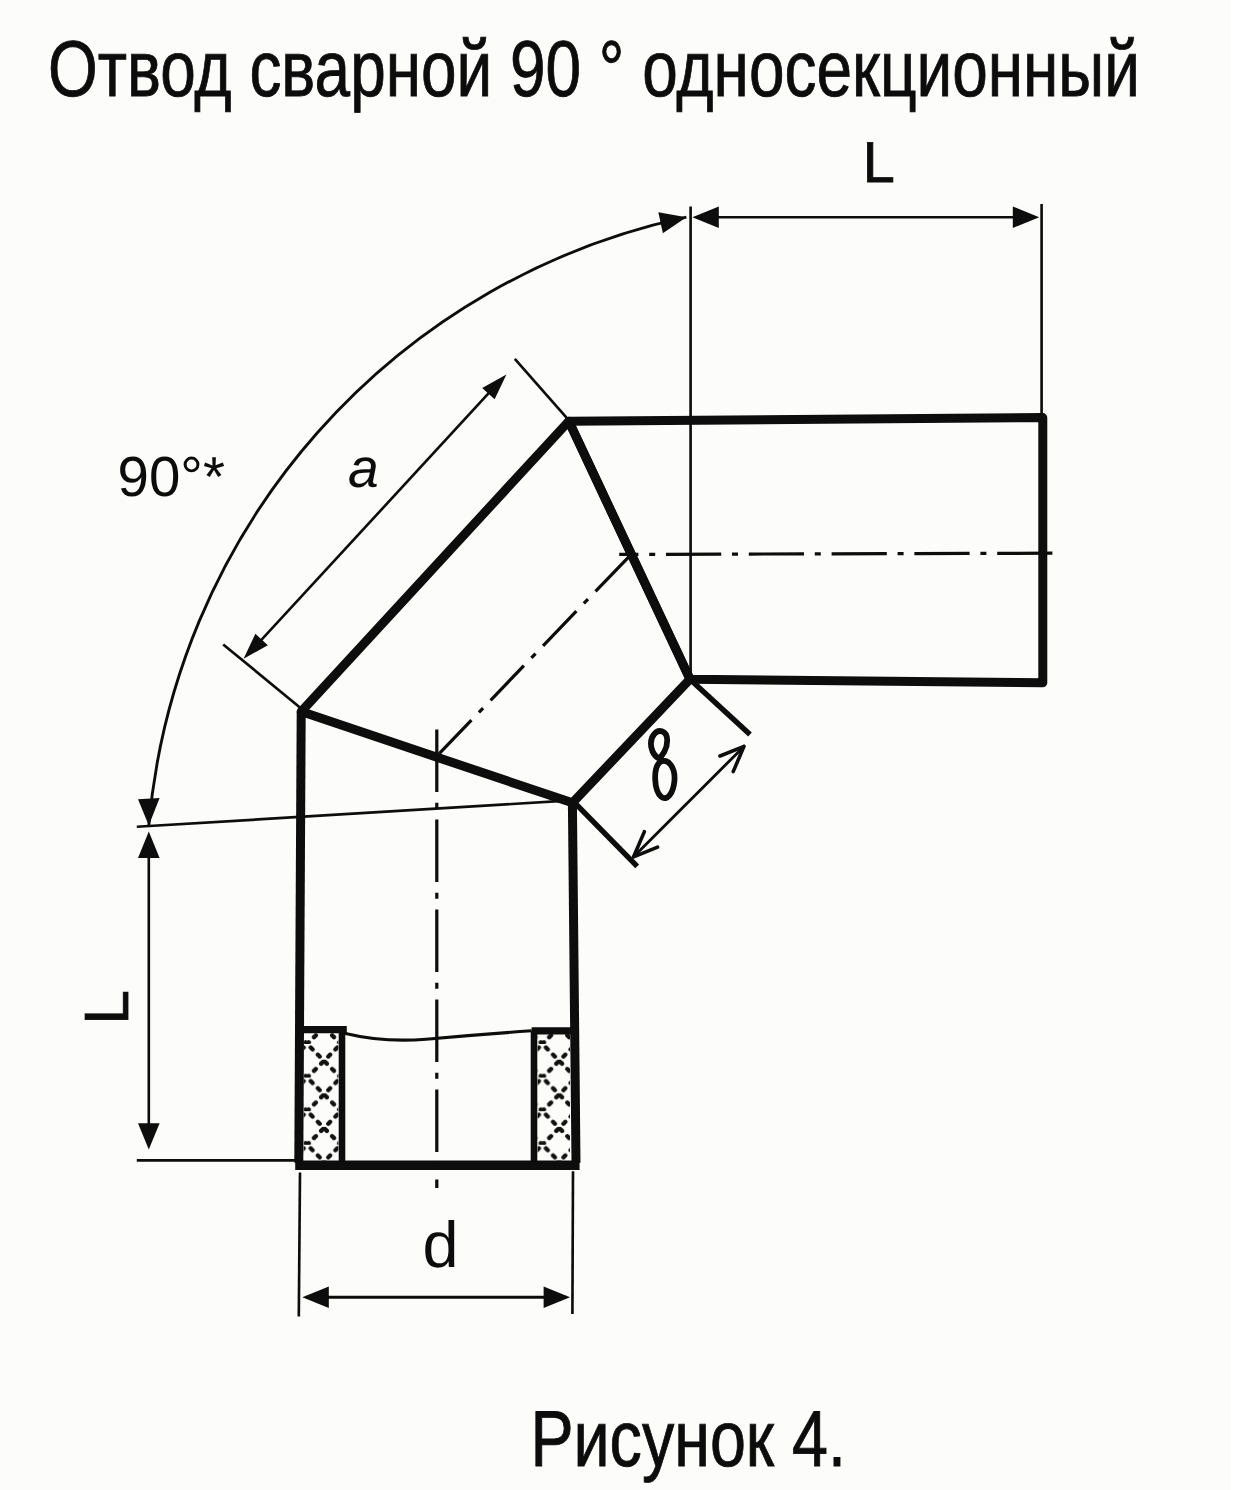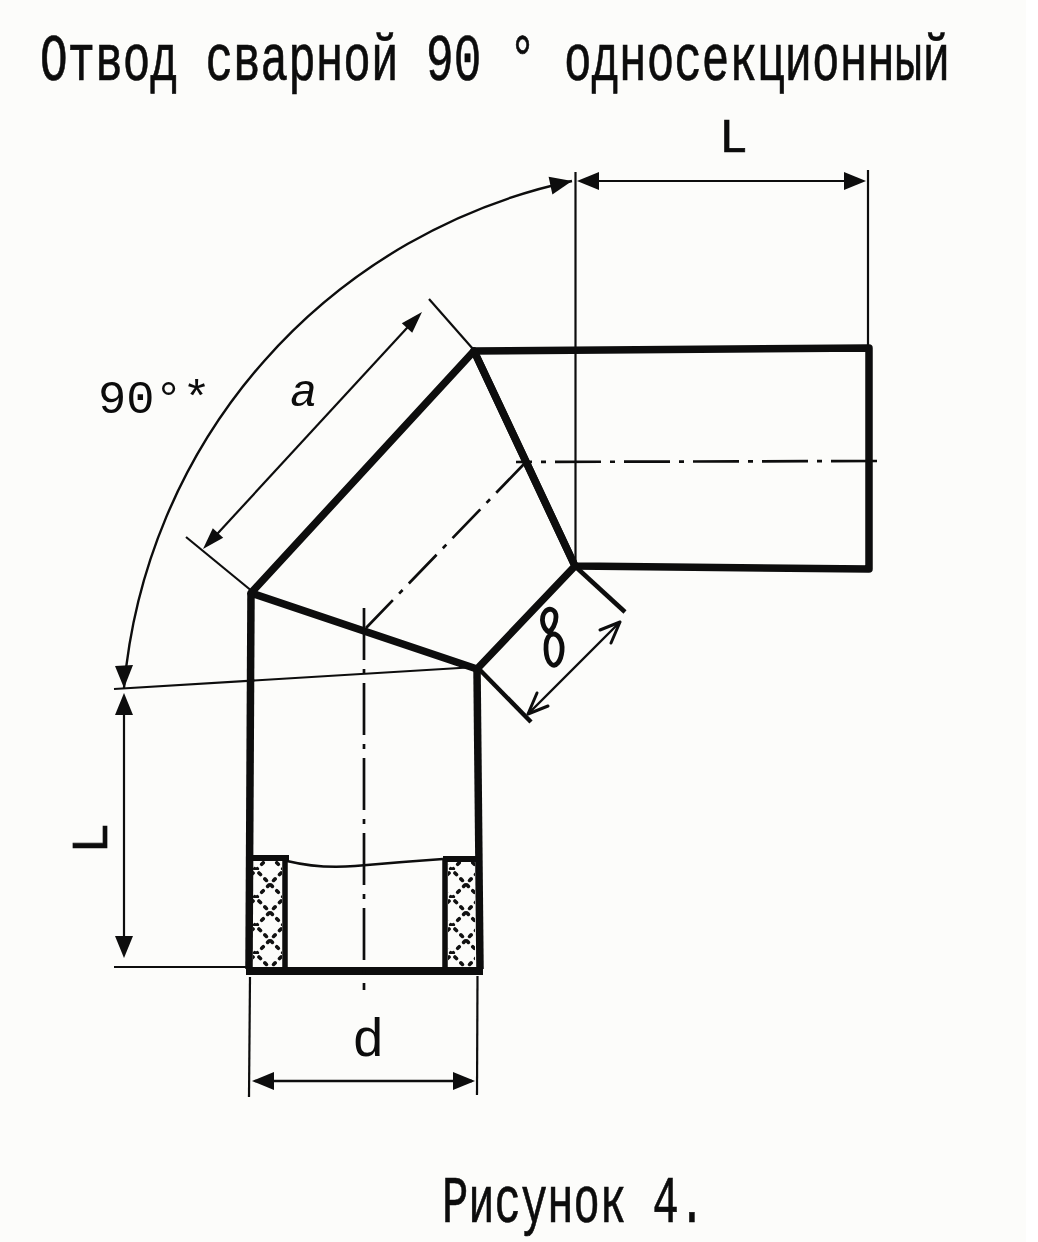--- a/index.html
+++ b/index.html
@@ -1,17 +1,17 @@
 <!DOCTYPE html>
 <html><head>
 <meta charset="utf-8">
 <style>
   html,body{margin:0;padding:0;background:#ffffff;}
   .page{position:relative;width:1026px;height:1242px;background:#fcfcfa;overflow:hidden;
-        font-family:Liberation Mono, monospace;}
+        font-family:Liberation Sans, sans-serif;}
   svg{position:absolute;left:0;top:0;}
   text{fill:#0c0c0c;stroke:#0c0c0c;stroke-width:0.7px;}
 </style>
 </head>
 <body>
 <div class="page">
 <svg width="1038" height="1242" viewBox="0 0 1038 1242">
   <defs>
     <pattern id="xhatch" patternUnits="userSpaceOnUse" width="28" height="28" patternTransform="translate(4,2)">
       <line x1="-3" y1="-3" x2="31" y2="31" stroke="#111" stroke-width="3.6" stroke-dasharray="2.2 6.2" stroke-linecap="round"></line>

